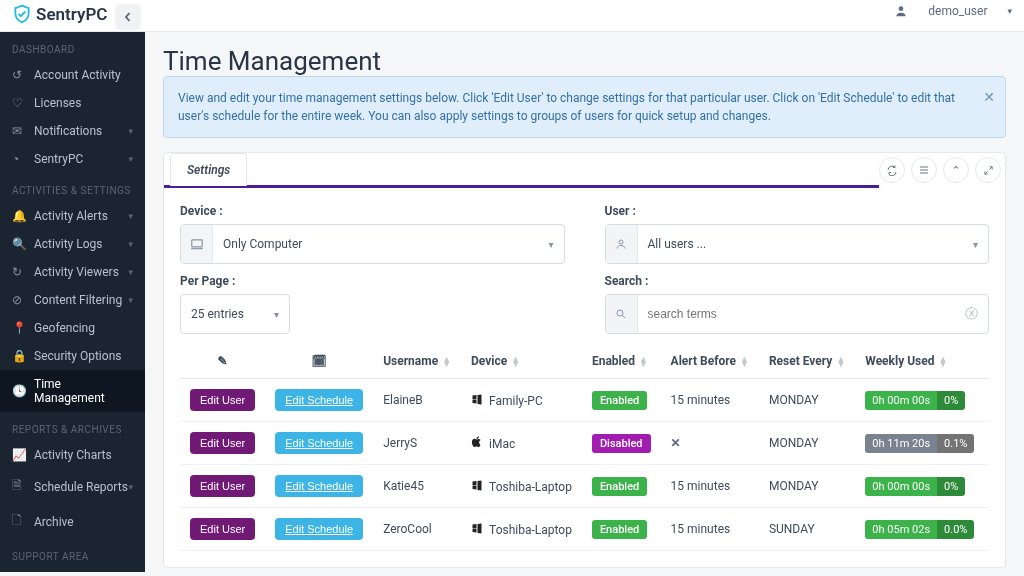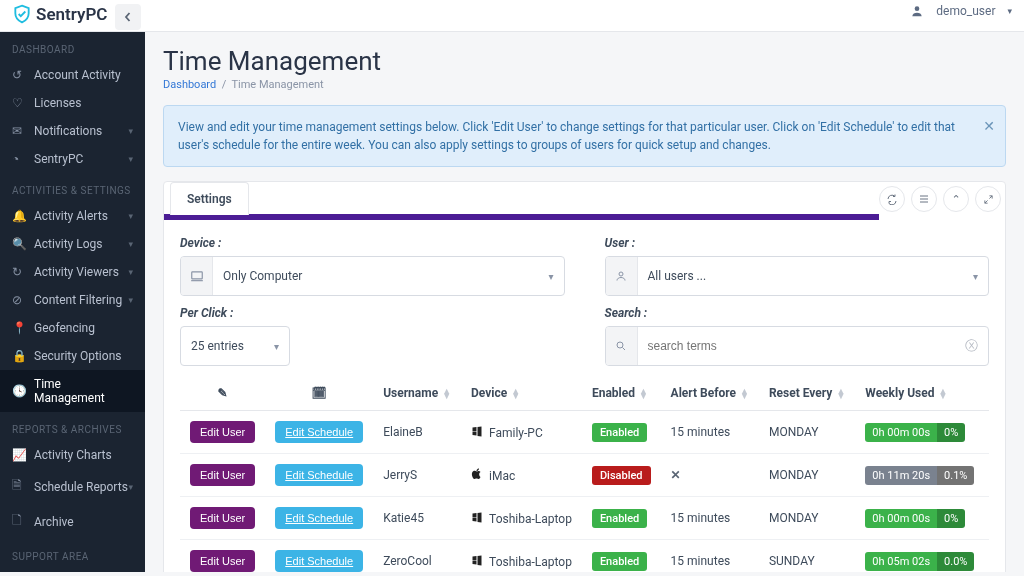--- a/index.html
+++ b/index.html
@@ -2,68 +2,68 @@
 <html><head>
 <meta charset="utf-8">
 <style>
 * { box-sizing: border-box; margin: 0; padding: 0; }
 body { font-family: -apple-system, BlinkMacSystemFont, "Segoe UI", Roboto, sans-serif; font-size: 13px; color: #3e4b5b; background: #f5f6f8; overflow: hidden; width: 1024px; height: 576px; }
 
 .topbar { height: 32px; background: #fff; border-bottom: 1px solid #e5e7eb; display: flex; align-items: flex-start; padding: 4px 12px; position: relative; }
 .logo { display: flex; align-items: center; font-weight: 600; font-size: 17px; color: #2a3447; }
 .logo-icon { width: 20px; height: 20px; margin-right: 4px; }
 .collapse-btn { width: 26px; height: 26px; background: #f1f2f4; border-radius: 4px; display: flex; align-items: center; justify-content: center; margin-left: 8px; cursor: pointer; }
-.user-menu { margin-left: auto; display: flex; align-items: center; gap: 12px; cursor: pointer; font-size: 12px; color: #5d6b82; }
+.user-menu { margin-left: auto; display: flex; align-items: center; gap: 20px; cursor: pointer; font-size: 12px; color: #5d6b82; }
 
 .layout { display: flex; height: 540px; }
 .sidebar { width: 145px; background: #1b2431; color: #929db0; overflow-y: auto; font-size: 12px; }
 .side-head { padding: 12px 12px 6px; font-size: 10px; letter-spacing: 0.5px; color: #5a6574; text-transform: uppercase; }
 .side-item { display: flex; align-items: center; padding: 7px 12px; cursor: pointer; color: #b8c0cf; }
 .side-item.active { background: #0e1622; color: #fff; }
 .side-item .icon { width: 14px; margin-right: 8px; color: #8590a2; display:inline-flex; }
 .side-item .chev { margin-left: auto; font-size: 9px; color: #5a6574; }
 
 .main { flex: 1; padding: 14px 18px; overflow-y: auto; }
 .page-title { font-size: 26px; font-weight: 400; color: #2a3447; }
 .breadcrumb { font-size: 11px; color: #8a94a6; margin-top: 2px; margin-bottom: 14px; }
 .breadcrumb a { color: #3478d6; text-decoration: none; }
 
 .alert { background: #e0eefb; border: 1px solid #bcd8f1; color: #3270a5; padding: 12px 30px 12px 14px; border-radius: 4px; font-size: 12px; line-height: 1.5; position: relative; margin-bottom: 14px; }
 .alert-close { position: absolute; right: 10px; top: 10px; cursor: pointer; color: #6a94b8; font-size: 14px; }
 
 .panel { background: #fff; border: 1px solid #e5e7eb; border-radius: 4px; }
 .panel-tools { float: right; display: flex; gap: 6px; margin: 4px 4px 0 0; }
 .tool { width: 26px; height: 26px; border: 1px solid #e5e7eb; border-radius: 50%; display: flex; align-items: center; justify-content: center; cursor: pointer; font-size:11px; color:#6b7583; background:#fff;}
-.tabs { border-bottom: 6px solid #4c1d95; display: flex; }
+.tabs { border-bottom: 3px solid #4c1d95; display: flex; font-style: italic; }
 .tab { padding: 9px 16px; font-size: 12px; font-weight: 600; border: 1px solid transparent; border-bottom: none; color: #3e4b5b; margin-bottom:-1px; margin-left:6px; }
 .tab.active { border-color: #e5e7eb; border-radius: 4px 4px 0 0; background: #fff; }
 
 .panel-body { padding: 16px; }
 .filters { display: flex; gap: 40px; justify-content: space-between; }
 .filter-col { flex: 1; max-width: 48%; }
-.lbl { font-weight: 700; font-size: 12px; display: block; margin-bottom: 6px; font-style: italic; }
+.lbl { font-weight: 700; font-size: 12px; display: block; margin-bottom: 6px; }
 .ctrl { display: flex; align-items: center; border: 1px solid #d7dbe2; border-radius: 4px; height: 40px; background: #fff; }
 .ctrl .prefix { width: 32px; display: flex; align-items: center; justify-content: center; background: #f3f4f6; border-right: 1px solid #e5e7eb; color:#8a94a6; border-radius: 3px 0 0 3px; height:100%;}
 .ctrl .val { flex: 1; padding: 0 10px; font-size: 12px; color:#3e4b5b; }
 .ctrl .caret { padding: 0 10px; color: #8a94a6; font-size: 10px; }
 .ctrl .clear { padding: 0 10px; color: #b4b9c2; cursor:pointer; }
 .ctrl.short { width: 110px; }
 .row2 { display:flex; gap:40px; justify-content:space-between; margin-top:10px;}
 
 .table-wrap { margin-top: 10px; overflow-x: auto; }
 table { width: 100%; border-collapse: collapse; font-size: 12px; white-space: nowrap; min-width:900px;}
 th { text-align: left; padding: 10px 10px; font-weight: 700; border-bottom: 1px solid #e5e7eb; }
 th .sort { color: #c3c9d2; font-size: 9px; margin-left: 4px; display:inline-flex; flex-direction:column; line-height:5px; vertical-align:middle;}
 td { padding: 10px 10px; border-bottom: 1px solid #eef0f3; vertical-align: middle; }
 .btn { display: inline-block; padding: 5px 10px; border-radius: 4px; color: #fff; font-size: 11px; font-weight: 500; cursor: pointer; border: none; }
 .btn-primary { background: #701a75; }
 .btn-info { background: #3cb4e6; text-decoration: underline; }
 .badge { display: inline-block; padding: 3px 8px; border-radius: 3px; color: #fff; font-size: 11px; font-weight:500;}
 .badge-green { background: #3bb24a; }
-.badge-gray { background: #b91c1c; }
+.badge-gray { background: #a21caf; }
 .double-badge { display: inline-flex; border-radius:3px; overflow:hidden;}
 .double-badge span { padding:3px 7px; color:#fff; font-size:11px;}
 .double-badge.green span:first-child{background:#3bb24a;} .double-badge.green span:last-child{background:#2d8a39;}
 .double-badge.gray span:first-child{background:#7a828f;} .double-badge.gray span:last-child{background:#737373;}
 .xicon { color:#5a6574; font-weight:bold; }
 .oslogo { margin-right:6px; color:#222; display:inline-block; width:12px; }
 </style>
 </head>
 <body>
 
@@ -157,25 +157,20 @@
       <div class="side-item">
         <span class="icon">🗋</span>
         <span>Archive</span>
       </div>
       <div class="side-head">SUPPORT AREA</div>
       <div class="side-item"></div>
     </div>
 
   <div class="main">
     <h1 class="page-title">Time Management</h1>
-    <div class="breadcrumb">
-      <a href="#">Dashboard</a>
-      &nbsp;<span>/</span>&nbsp;
-      <span>Time Management</span>
-    </div>
 
     <div class="alert">
       <span>View and edit your time management settings below.  Click 'Edit User' to change settings for that particular user.  Click on 'Edit Schedule' to edit that user's schedule for the entire week.  You can also apply settings to groups of users for quick setup and changes.</span>
       <span class="alert-close">✕</span>
     </div>
 
     <div class="panel">
       <div class="panel-tools">
         <div class="tool">
             <svg width="12" height="12" viewBox="0 0 24 24">
@@ -224,21 +219,21 @@
                     <path d="M4 21c0-4 4-6 8-6s8 2 8 6" fill="none" stroke="#8a94a6" stroke-width="2"></path>
                   </svg>
                 </span>
               <span class="val">All users ...</span>
               <span class="caret">▾</span>
             </div>
           </div>
         </div>
         <div class="row2">
           <div class="filter-col">
-            <label class="lbl">Per Click :</label>
+            <label class="lbl">Per Page :</label>
             <div class="ctrl short">
               <span class="val">25 entries</span>
               <span class="caret">▾</span>
             </div>
           </div>
           <div class="filter-col">
             <label class="lbl">Search :</label>
             <div class="ctrl">
               <span class="prefix">
                   <svg width="12" height="12" viewBox="0 0 24 24">

